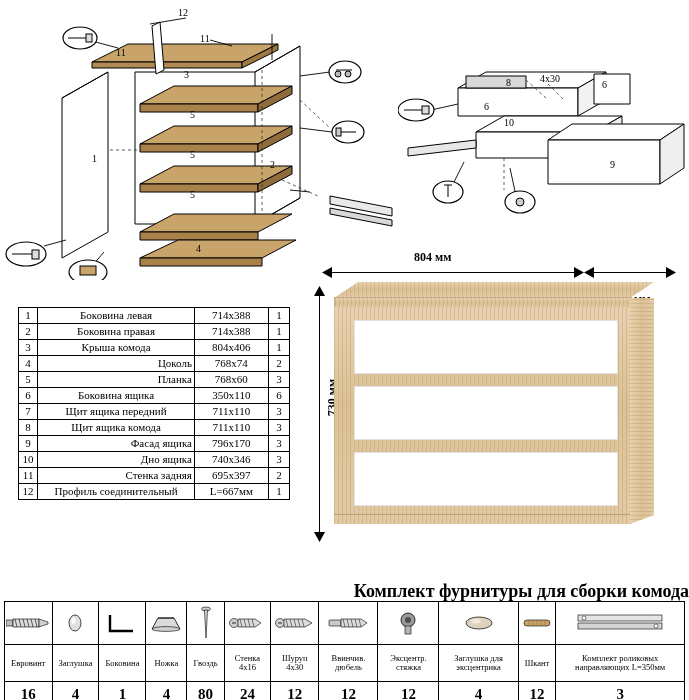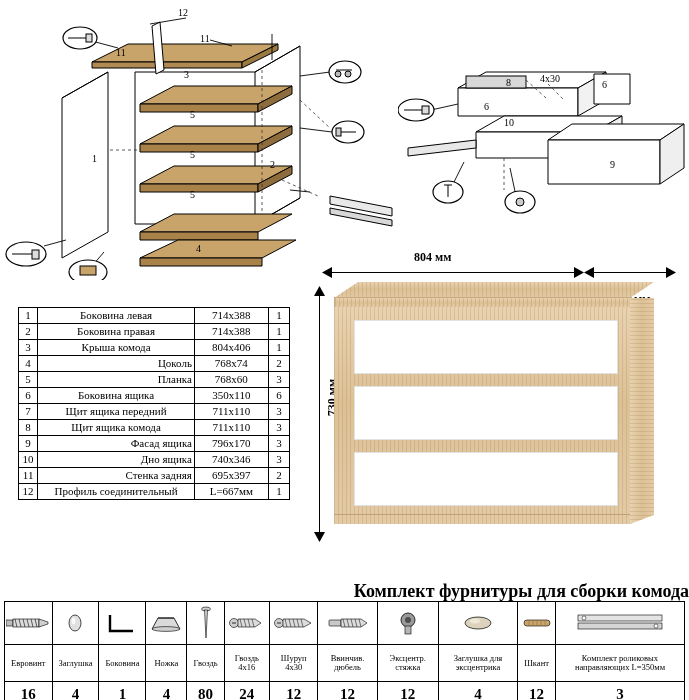--- a/index.html
+++ b/index.html
@@ -444,21 +444,21 @@
       <circle cx="80" cy="14" r="2" fill="#fff" stroke="#000" stroke-width="0.5"></circle>
     </svg>
   </td>
 </tr>
 <tr class="labels">
   <td>Евровинт</td>
   <td>Заглушка</td>
   <td>Боковина</td>
   <td>Ножка</td>
   <td>Гвоздь</td>
-  <td>Гвоздь 4х16</td>
+  <td>Стенка 4х16</td>
   <td>Шуруп 4х30</td>
   <td>Ввинчив. дюбель</td>
   <td>Эксцентр. стяжка</td>
   <td>Заглушка для эксцентрика</td>
   <td>Шкант</td>
   <td>Комплект роликовых направляющих L=350мм</td>
 </tr>
 <tr class="counts">
   <td>16</td>
   <td>4</td>

